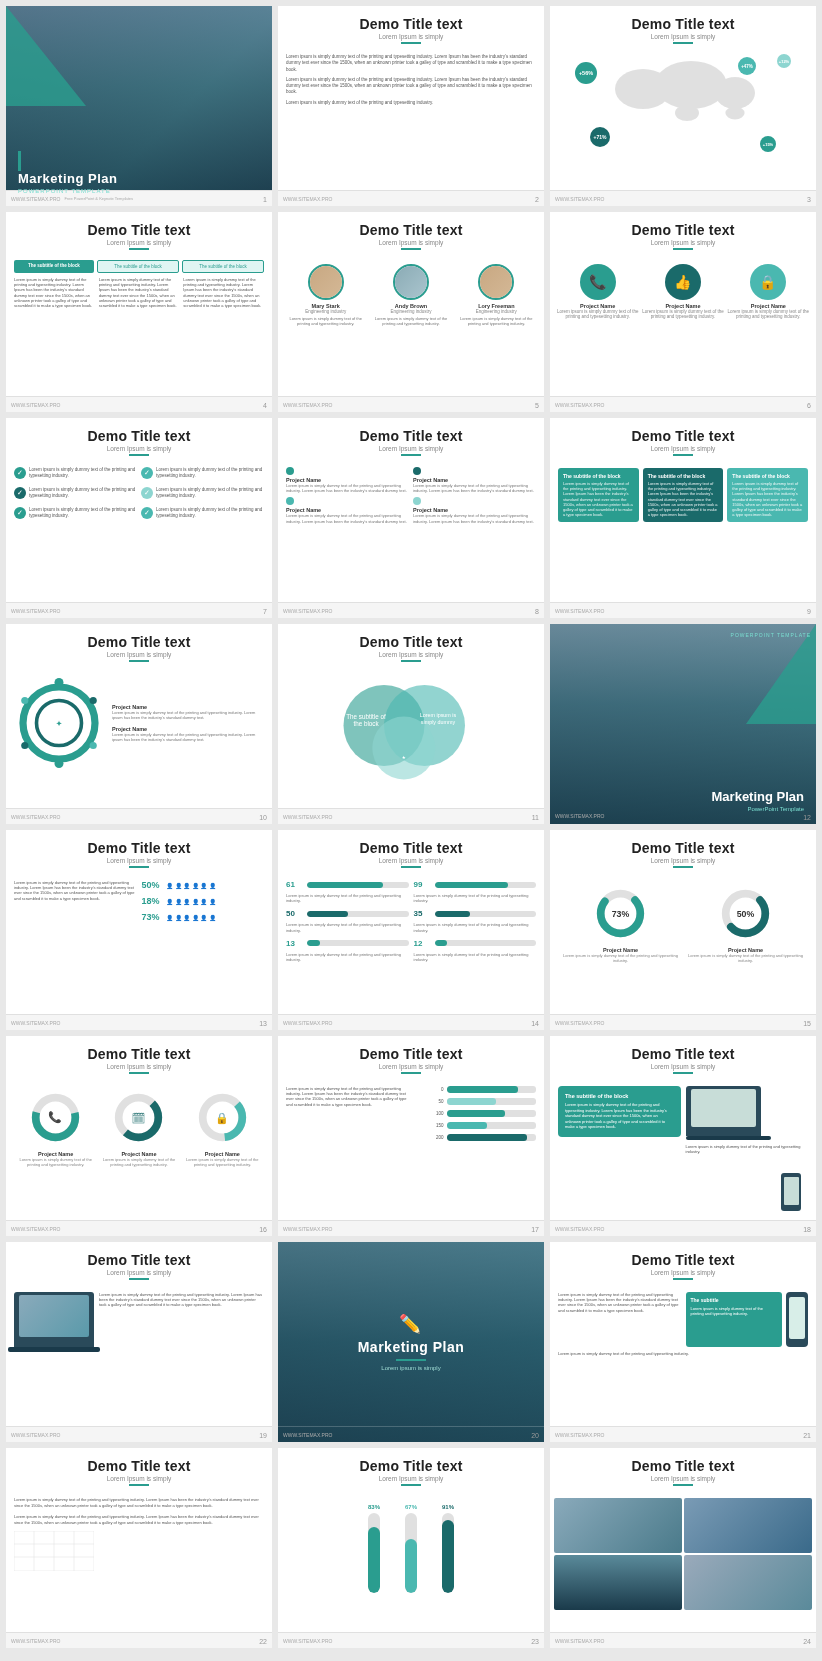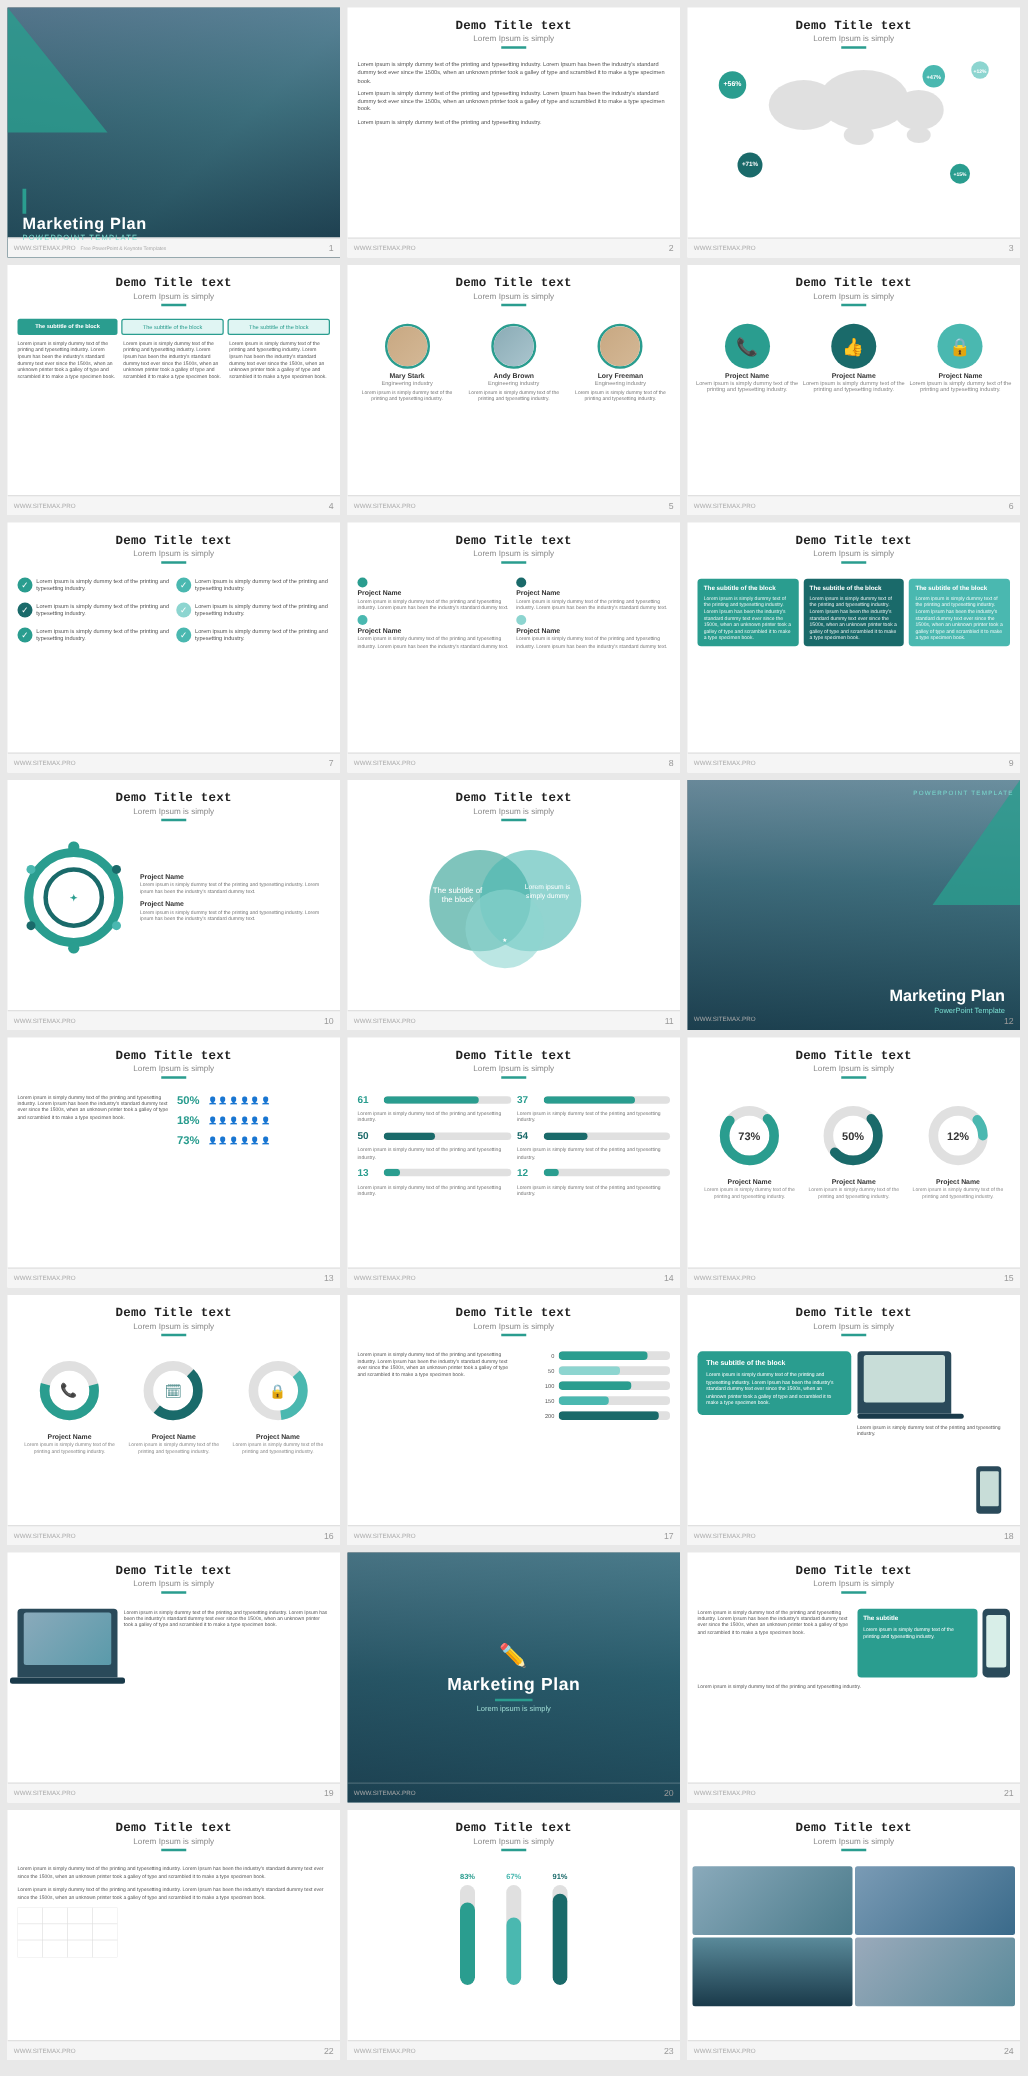--- a/index.html
+++ b/index.html
@@ -48,25 +48,24 @@
       font-size: 5px;
       color: #aaa;
     }
     
     .slide-title {
       text-align: center;
       padding-top: 10px;
       padding-bottom: 4px;
     }
     .slide-title h2 {
-      font-size: 10px;
+      font-size: 14px;
       font-weight: 700;
       color: #222;
       letter-spacing: 0.2px;
-      font-family: Liberation Mono, monospace;
     }
     .slide-title p {
       font-size: 6.5px;
       color: #888;
       margin-top: 1px;
     }
     .title-underline {
       width: 20px;
       height: 2px;
       background: #2a9d8f;
@@ -585,28 +584,28 @@
         <div style="display:flex;align-items:center;gap:3px;margin-bottom:4px;">
           <span style="font-size:8px;font-weight:bold;color:#2a9d8f;width:18px;">13</span>
           <div style="flex:1;height:6px;background:#e0e0e0;border-radius:3px;overflow:hidden;">
             <div style="width:13%;height:100%;background:#2a9d8f;border-radius:3px;"></div>
           </div>
         </div>
         <div style="font-size:4px;color:#777;line-height:1.3;">Lorem ipsum is simply dummy text of the printing and typesetting industry.</div>
       </div>
       <div>
         <div style="display:flex;align-items:center;gap:3px;margin-bottom:4px;">
-          <span style="font-size:8px;font-weight:bold;color:#2a9d8f;width:18px;">37</span>
+          <span style="font-size:8px;font-weight:bold;color:#2a9d8f;width:18px;">99</span>
           <div style="flex:1;height:6px;background:#e0e0e0;border-radius:3px;overflow:hidden;">
             <div style="width:72%;height:100%;background:#2a9d8f;border-radius:3px;"></div>
           </div>
         </div>
         <div style="font-size:4px;color:#777;line-height:1.3;margin-bottom:6px;">Lorem ipsum is simply dummy text of the printing and typesetting industry.</div>
         <div style="display:flex;align-items:center;gap:3px;margin-bottom:4px;">
-          <span style="font-size:8px;font-weight:bold;color:#1a6a6a;width:18px;">54</span>
+          <span style="font-size:8px;font-weight:bold;color:#1a6a6a;width:18px;">35</span>
           <div style="flex:1;height:6px;background:#e0e0e0;border-radius:3px;overflow:hidden;">
             <div style="width:35%;height:100%;background:#1a6a6a;border-radius:3px;"></div>
           </div>
         </div>
         <div style="font-size:4px;color:#777;line-height:1.3;margin-bottom:6px;">Lorem ipsum is simply dummy text of the printing and typesetting industry.</div>
         <div style="display:flex;align-items:center;gap:3px;margin-bottom:4px;">
           <span style="font-size:8px;font-weight:bold;color:#2a9d8f;width:18px;">12</span>
           <div style="flex:1;height:6px;background:#e0e0e0;border-radius:3px;overflow:hidden;">
             <div style="width:12%;height:100%;background:#2a9d8f;border-radius:3px;"></div>
           </div>
@@ -638,29 +637,20 @@
       </div>
       <div style="text-align:center;">
         <svg viewBox="0 0 50 50" width="55" height="55">
           <circle cx="25" cy="25" r="18" fill="none" stroke="#e0e0e0" stroke-width="7"></circle>
           <circle cx="25" cy="25" r="18" fill="none" stroke="#1a6a6a" stroke-width="7" stroke-dasharray="57 56" stroke-dashoffset="14" stroke-linecap="round"></circle>
           <text x="25" y="28" text-anchor="middle" font-size="8" font-weight="bold" fill="#333">50%</text>
         </svg>
         <div style="font-size:5.5px;color:#333;font-weight:bold;margin-top:2px;">Project Name</div>
         <div style="font-size:4px;color:#888;">Lorem ipsum is simply dummy text of the printing and typesetting industry.</div>
       </div>
-      <div style="text-align:center;">
-        <svg viewBox="0 0 50 50" width="55" height="55">
-          <circle cx="25" cy="25" r="18" fill="none" stroke="#e0e0e0" stroke-width="7"></circle>
-          <circle cx="25" cy="25" r="18" fill="none" stroke="#4ab8b0" stroke-width="7" stroke-dasharray="14 100" stroke-dashoffset="14" stroke-linecap="round"></circle>
-          <text x="25" y="28" text-anchor="middle" font-size="8" font-weight="bold" fill="#333">12%</text>
-        </svg>
-        <div style="font-size:5.5px;color:#333;font-weight:bold;margin-top:2px;">Project Name</div>
-        <div style="font-size:4px;color:#888;">Lorem ipsum is simply dummy text of the printing and typesetting industry.</div>
-      </div>
     </div>
     <div class="slide-footer">
       <span class="slide-footer-text">WWW.SITEMAX.PRO</span>
       <span class="slide-num">15</span>
     </div>
   </div>
 
   <div class="slide">
     <div class="slide-title">
       <h2>Demo Title text</h2>

